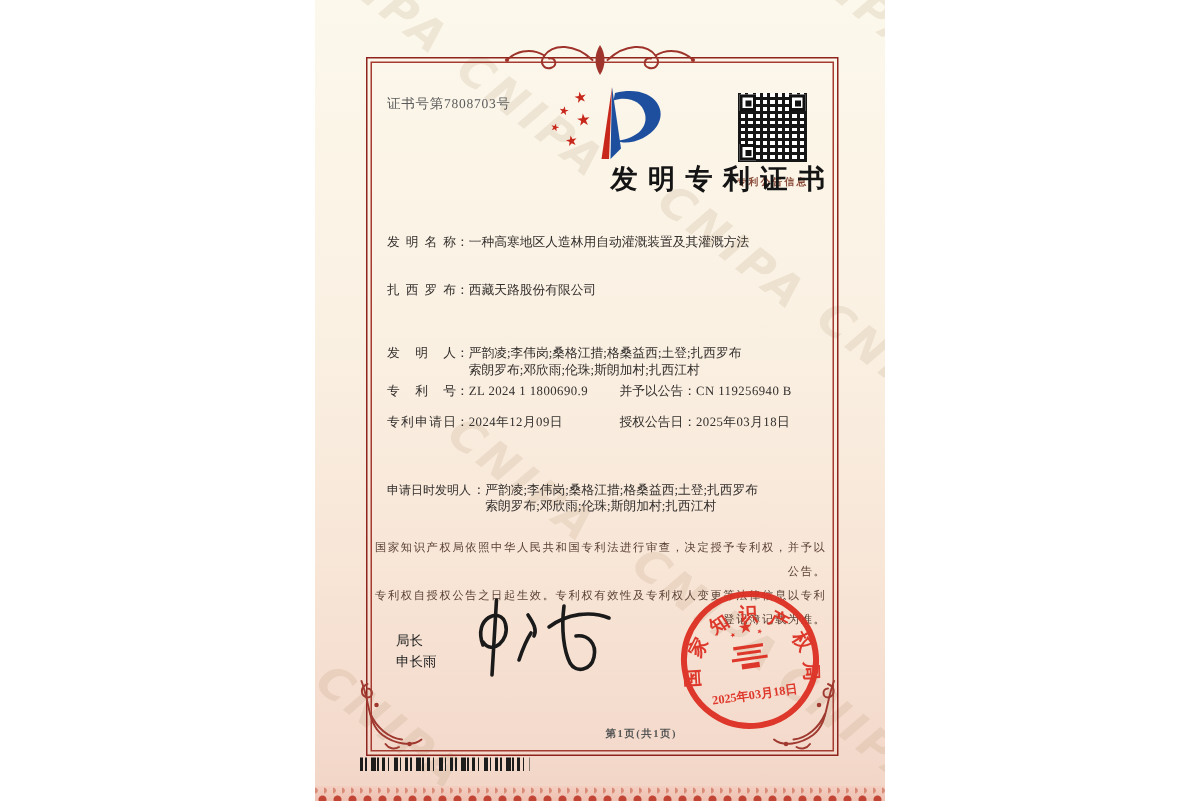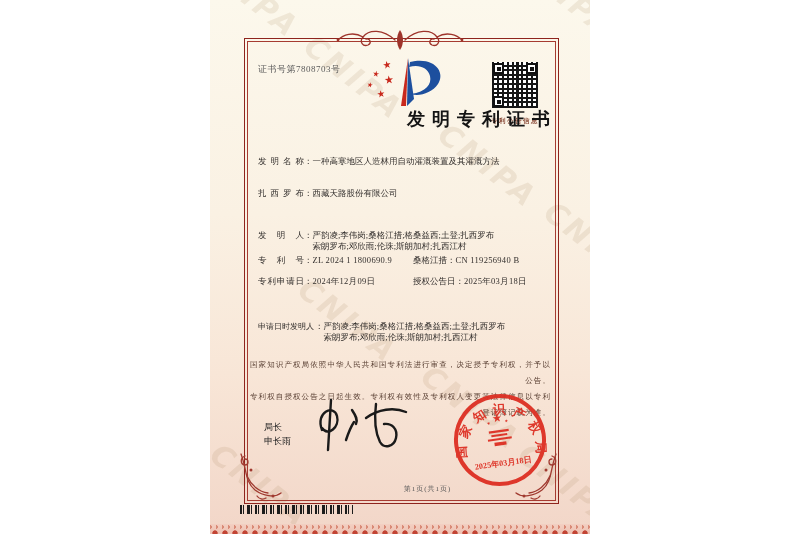--- a/index.html
+++ b/index.html
@@ -30,21 +30,21 @@
   .cl{vertical-align:top;}
   .val{display:inline-block;vertical-align:top;white-space:pre-line;max-width:206px;}
   .val.b{font-weight:normal;letter-spacing:0.3px;}
   .col2{position:absolute;left:155px;top:0;white-space:nowrap;}
   .legal{position:absolute;left:40px;top:357px;width:301px;text-align:right;font-size:7.5px;
       line-height:16px;color:#5a4034;letter-spacing:1.1px;}
   .official{position:absolute;left:54px;top:420px;font-size:9px;font-weight:normal;color:#222;line-height:14px;}
   .sig{position:absolute;left:96px;top:396px;width:112px;height:58px;}
   .seal{position:absolute;left:242px;top:392px;width:96px;height:96px;transform:rotate(-8deg);opacity:0.95;}
   .footer{position:absolute;left:34px;top:484px;width:367px;text-align:center;font-size:7px;
-      color:#555;letter-spacing:1px;}
+      color:#555;letter-spacing:1px;font-weight:bold;}
   .barcode{position:absolute;left:30px;top:505px;width:113px;height:9px;
       background:repeating-linear-gradient(90deg,#1c1c1c 0 2px,transparent 2px 3.5px,
       #1c1c1c 3.5px 4.5px,transparent 4.5px 7.5px,#1c1c1c 7.5px 10.5px,transparent 10.5px 11.5px,
       #1c1c1c 11.5px 12.5px,transparent 12.5px 15px);}
   .lace{position:absolute;left:0;right:0;bottom:0;height:10px;
       background:radial-gradient(circle at 5px 9px,#c24434 2.3px,rgba(194,68,52,0) 3px) 0 0/10px 10px repeat-x,
                  radial-gradient(circle at 0 3px,#d98a76 1.6px,rgba(217,138,118,0) 2.2px) 0 0/6px 7px repeat-x,
                  linear-gradient(#f3cfc2,#eec0b1);}
   .orn{position:absolute;left:123px;top:26px;width:134px;height:28px;}
   .cnr{position:absolute;width:46px;height:50px;}
@@ -113,21 +113,21 @@
     </div>
     <div class="row" style="top:188px">
       <span class="lb">扎西罗布</span><span class="cl">：</span><span class="val">西藏天路股份有限公司</span>
     </div>
     <div class="row" style="top:230px">
       <span class="lb">发明人</span><span class="cl">：</span><span class="val">严韵凌;李伟岗;桑格江措;格桑益西;土登;扎西罗布
 索朗罗布;邓欣雨;伦珠;斯朗加村;扎西江村</span>
     </div>
     <div class="row" style="top:255px">
       <span class="lb">专利号</span><span class="cl">：</span><span class="val b">ZL 2024 1 1800690.9</span>
-      <span class="col2"><span>桑格江措</span><span>：</span><span class="val b">CN 119256940 B</span></span>
+      <span class="col2"><span>并予以公告</span><span>：</span><span class="val b">CN 119256940 B</span></span>
     </div>
     <div class="row" style="top:276px">
       <span class="lb">专利申请日</span><span class="cl">：</span><span class="val b">2024年12月09日</span>
       <span class="col2"><span>授权公告日</span><span>：</span><span class="val b">2025年03月18日</span></span>
     </div>
     <div class="row" style="top:321px">
       <span class="lb wide">申请日时发明人</span><span class="cl">：</span><span class="val">严韵凌;李伟岗;桑格江措;格桑益西;土登;扎西罗布
 索朗罗布;邓欣雨;伦珠;斯朗加村;扎西江村</span>
     </div>
 

